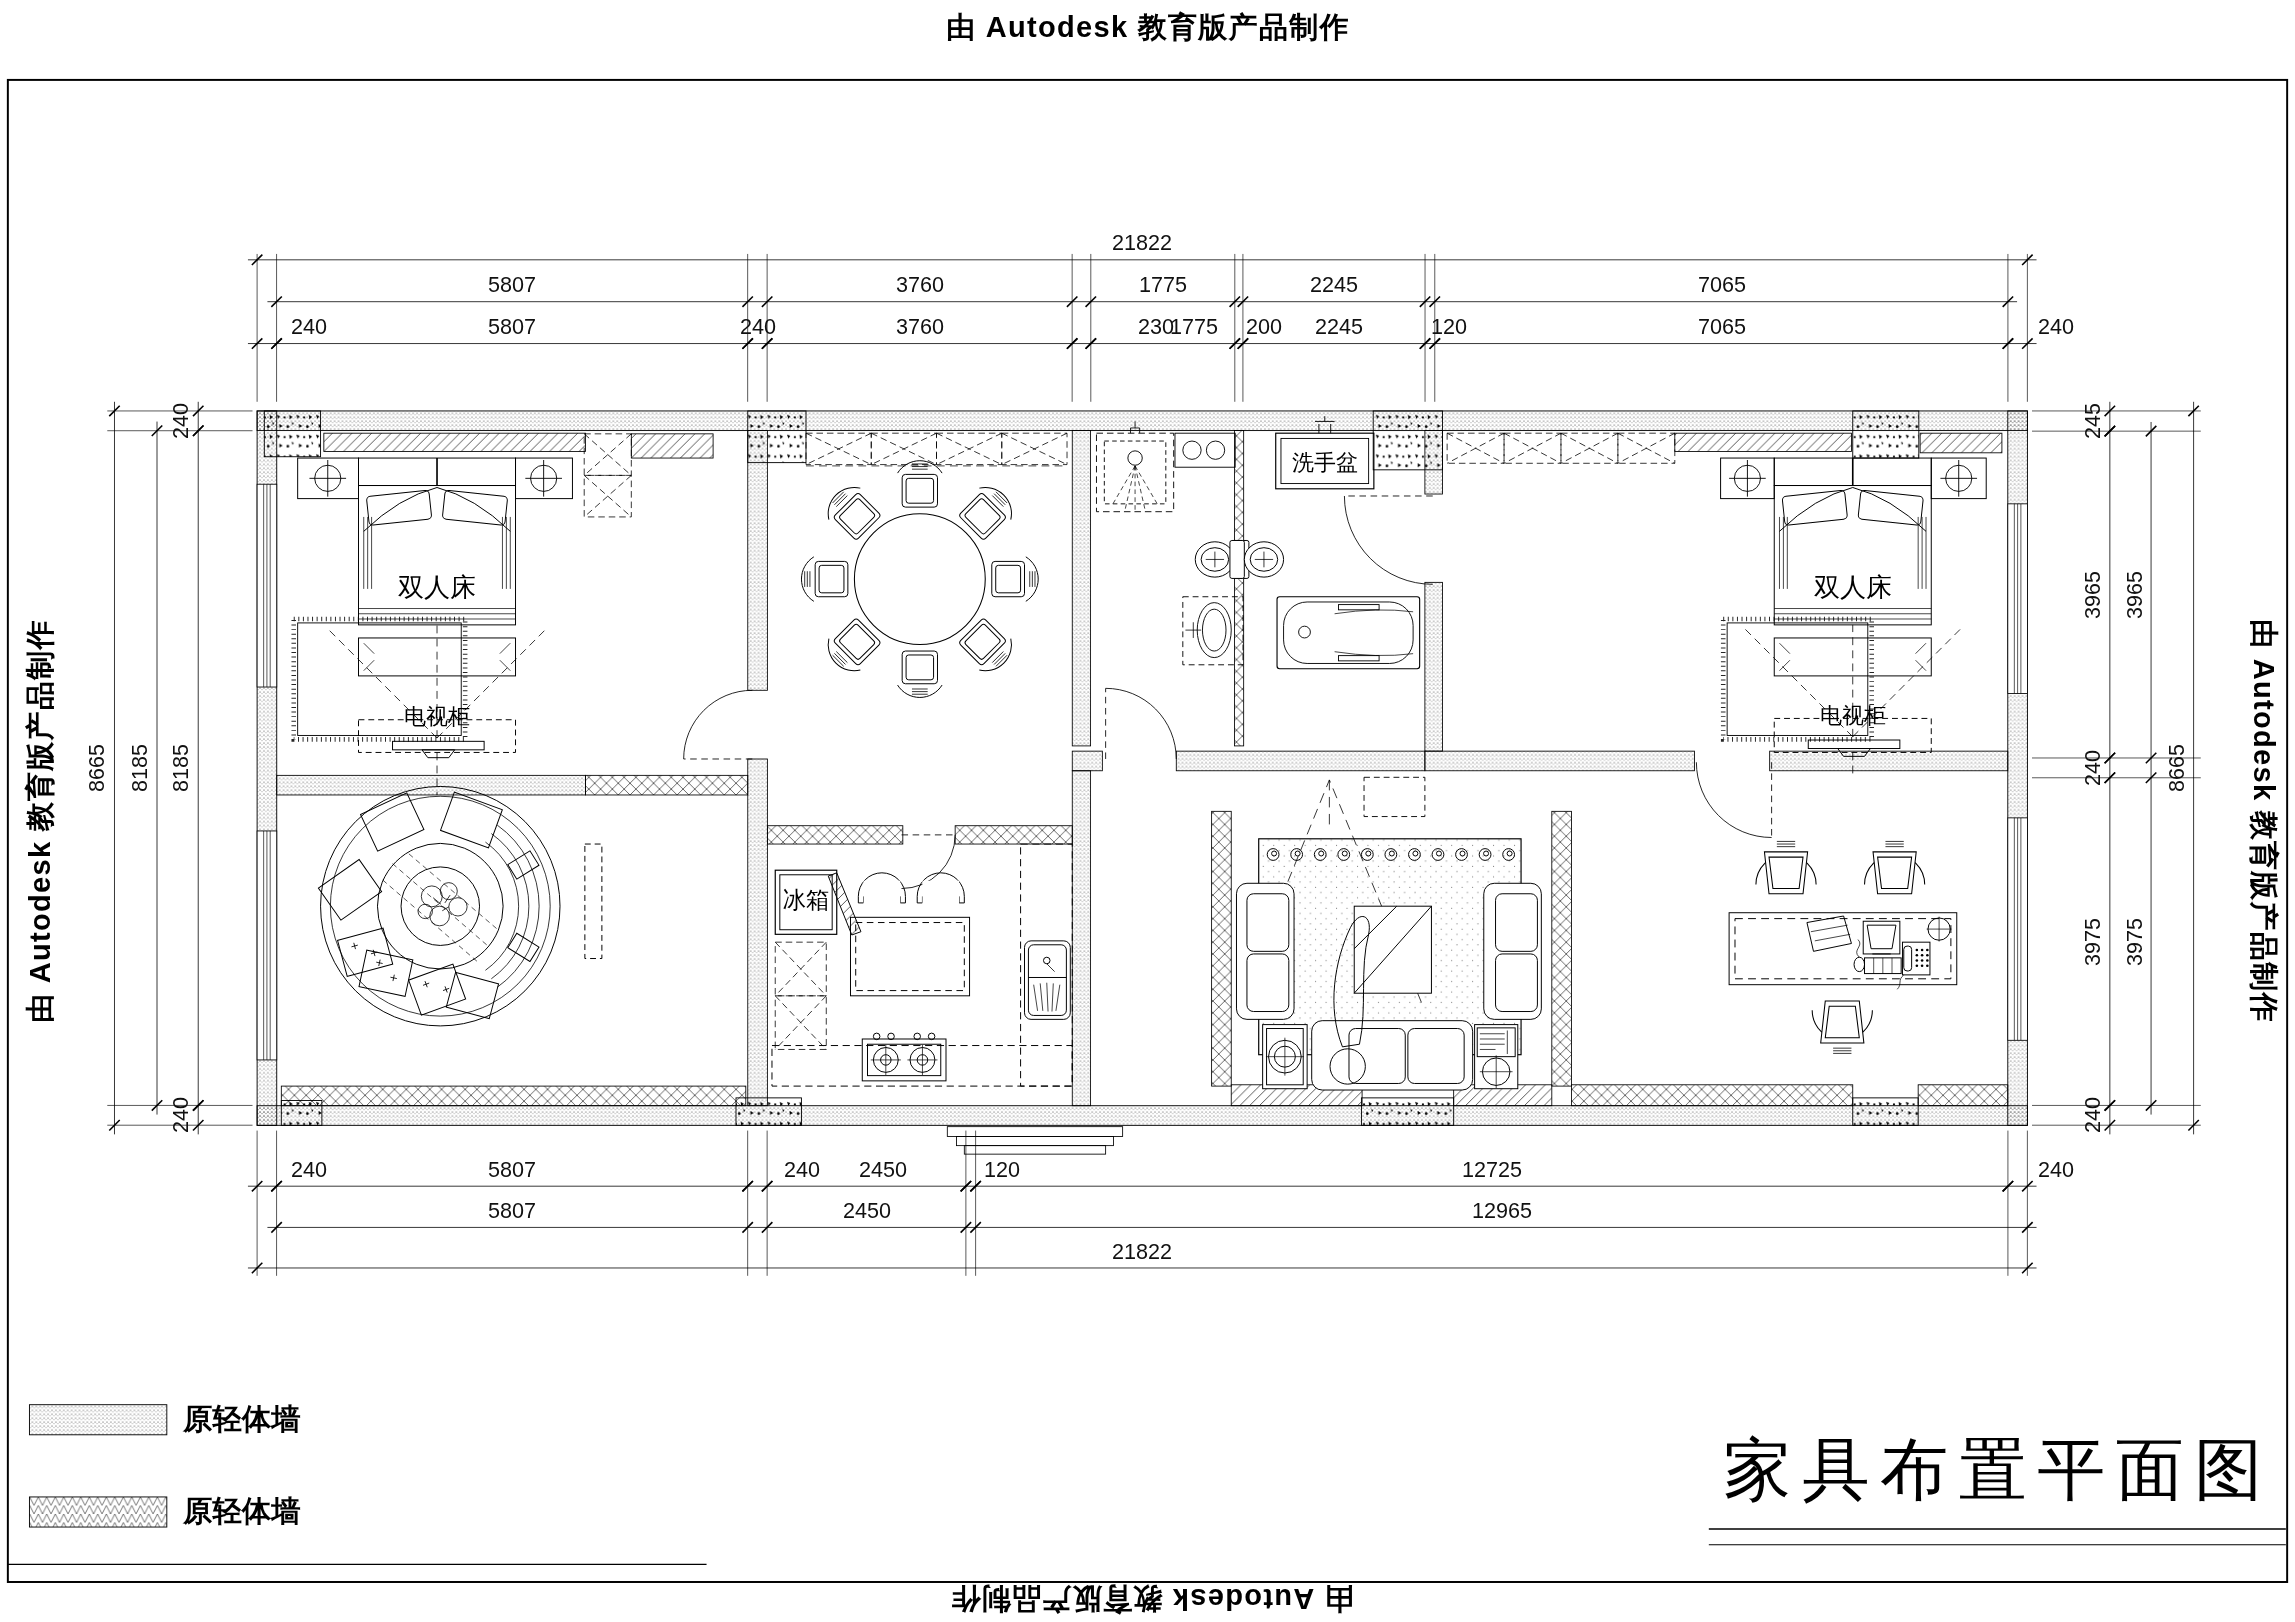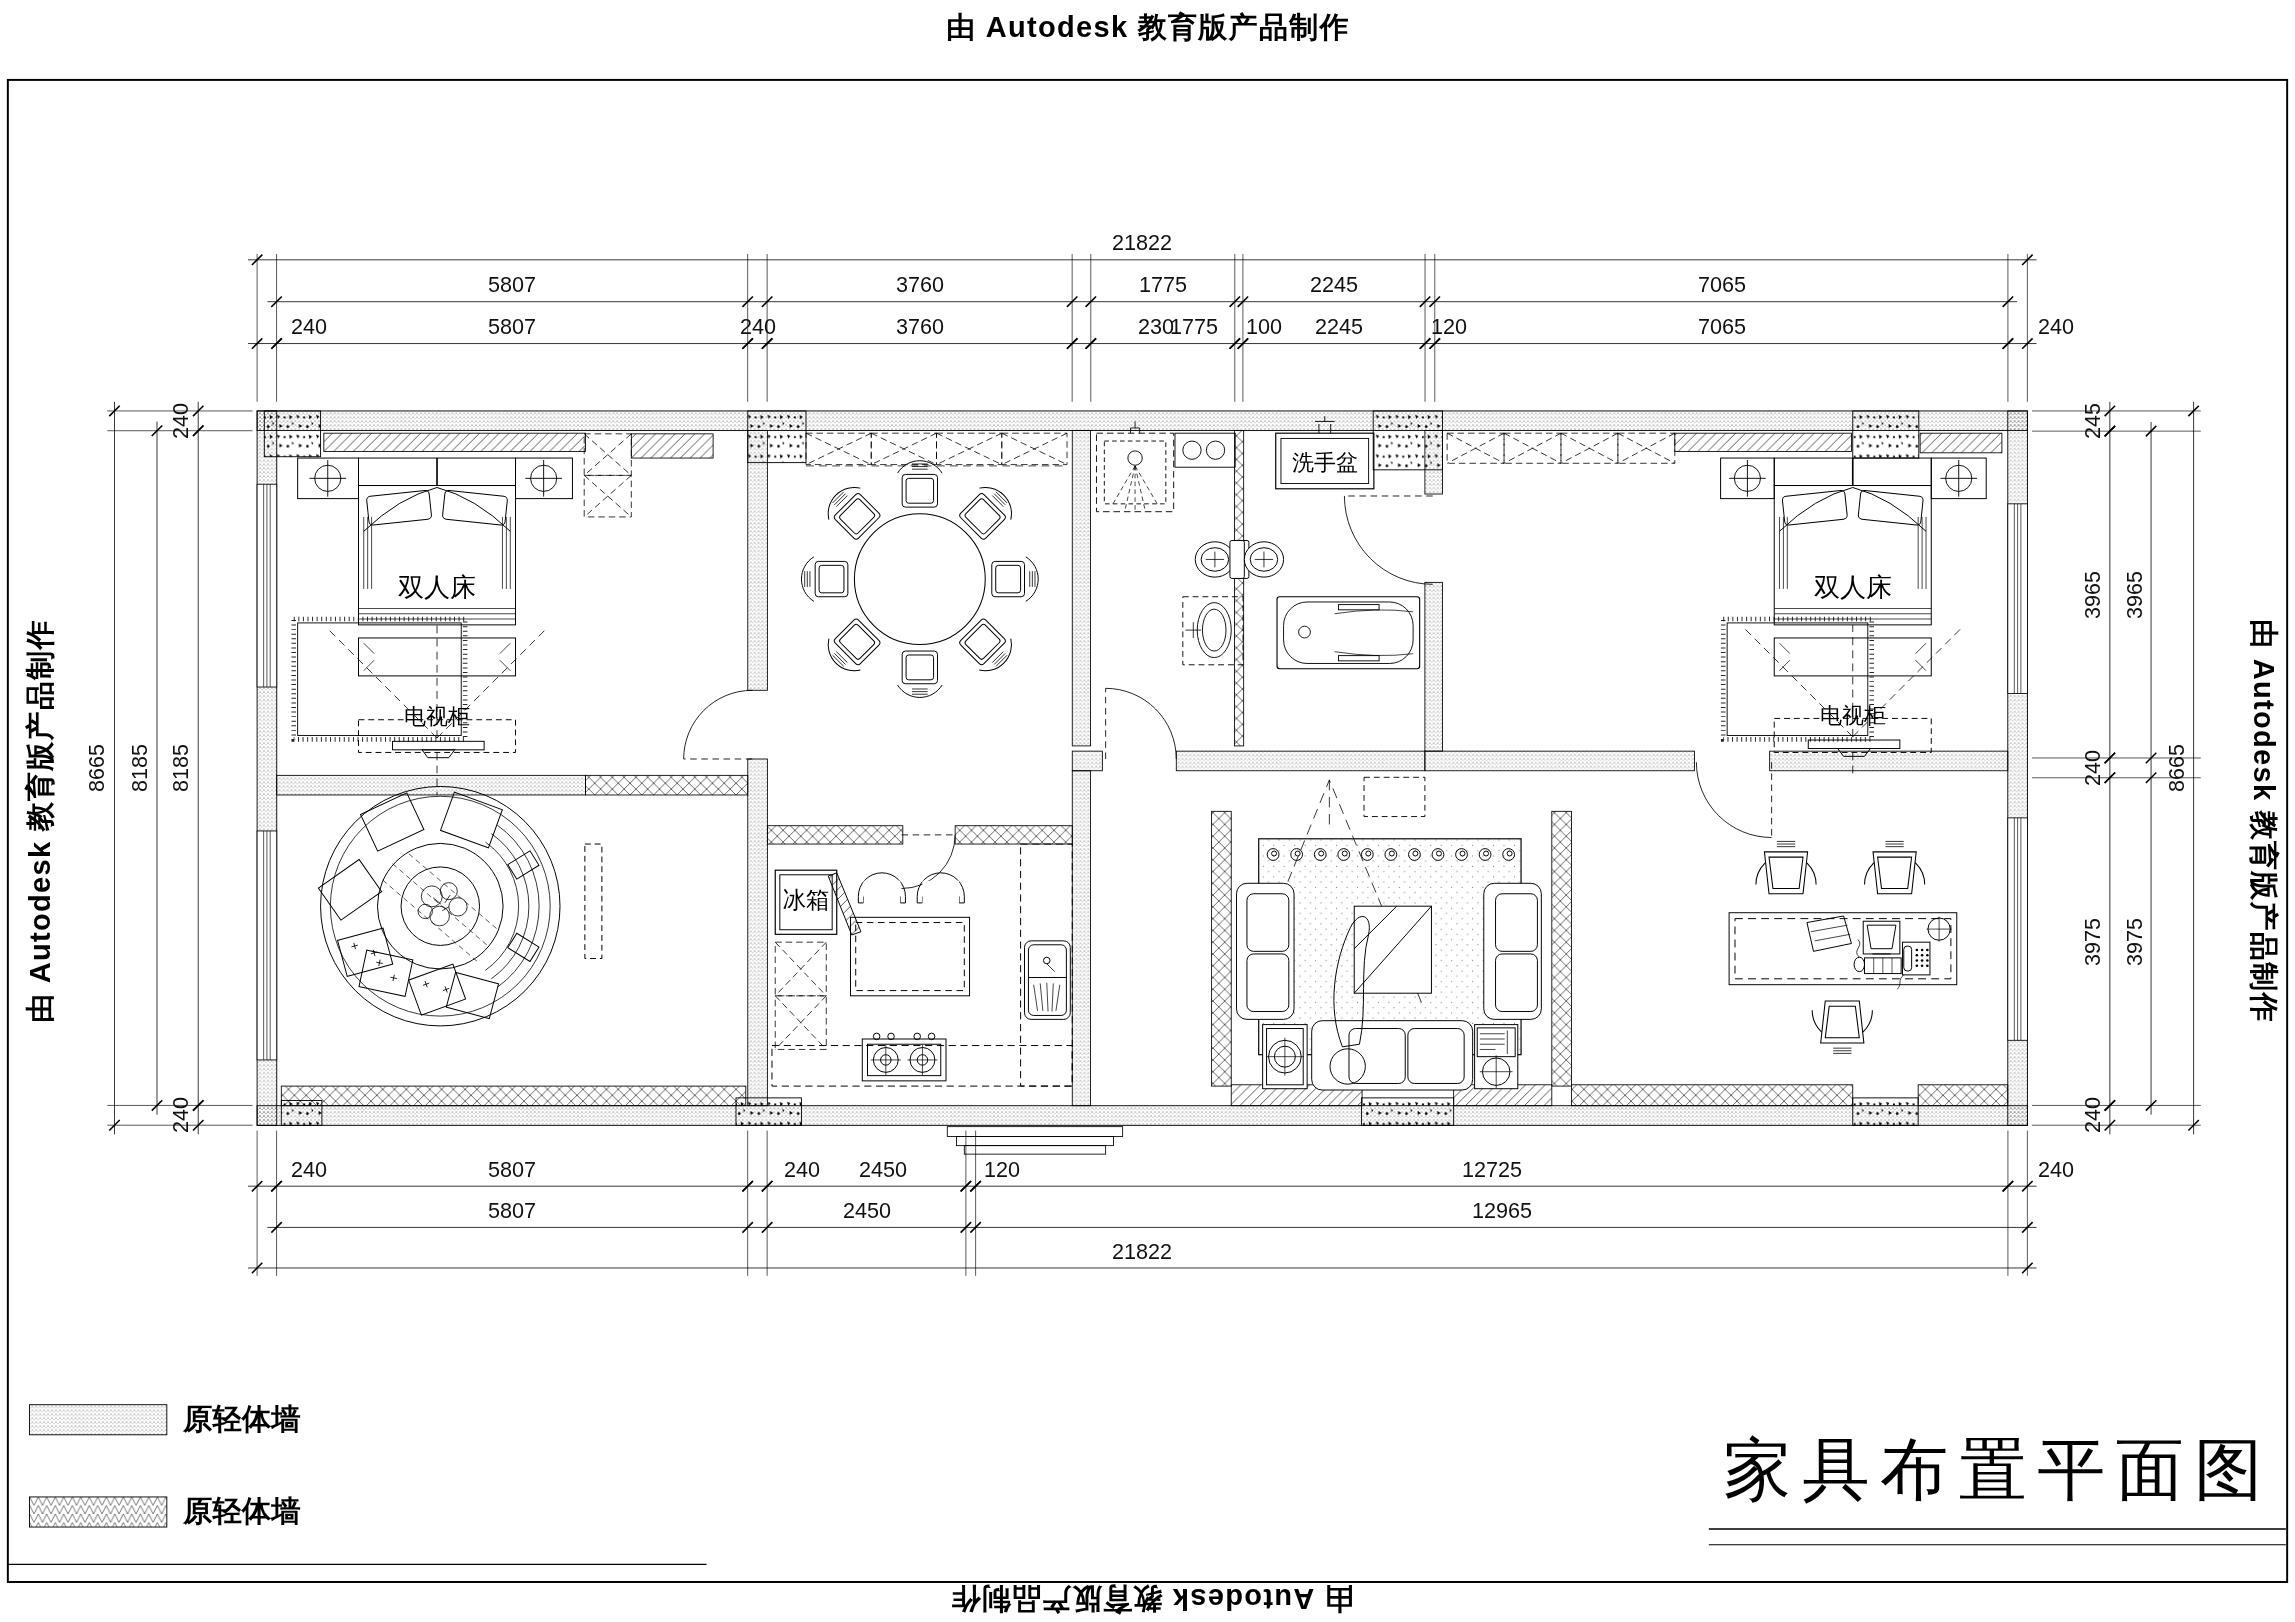--- a/index.html
+++ b/index.html
@@ -653,21 +653,21 @@
     <div class="dim" style="left: 920px; top: 285px;">3760</div>
     <div class="dim" style="left: 1163px; top: 285px;">1775</div>
     <div class="dim" style="left: 1334px; top: 285px;">2245</div>
     <div class="dim" style="left: 1722px; top: 285px;">7065</div>
     <div class="dim" style="left: 309px; top: 327px;">240</div>
     <div class="dim" style="left: 512px; top: 327px;">5807</div>
     <div class="dim" style="left: 758px; top: 327px;">240</div>
     <div class="dim" style="left: 920px; top: 327px;">3760</div>
     <div class="dim" style="left: 1150px; top: 327px; margin-left: 6px;">230</div>
     <div class="dim" style="left: 1194px; top: 327px;">1775</div>
-    <div class="dim" style="left: 1264px; top: 327px;">100</div>
+    <div class="dim" style="left: 1264px; top: 327px;">200</div>
     <div class="dim" style="left: 1339px; top: 327px;">2245</div>
     <div class="dim" style="left: 1449px; top: 327px;">120</div>
     <div class="dim" style="left: 1722px; top: 327px;">7065</div>
     <div class="dim" style="left: 2056px; top: 327px;">240</div>
     <div class="dim" style="left: 309px; top: 1170px;">240</div>
     <div class="dim" style="left: 512px; top: 1170px;">5807</div>
     <div class="dim" style="left: 802px; top: 1170px;">240</div>
     <div class="dim" style="left: 883px; top: 1170px;">2450</div>
     <div class="dim" style="left: 1002px; top: 1170px;">120</div>
     <div class="dim" style="left: 1492px; top: 1170px;">12725</div>

